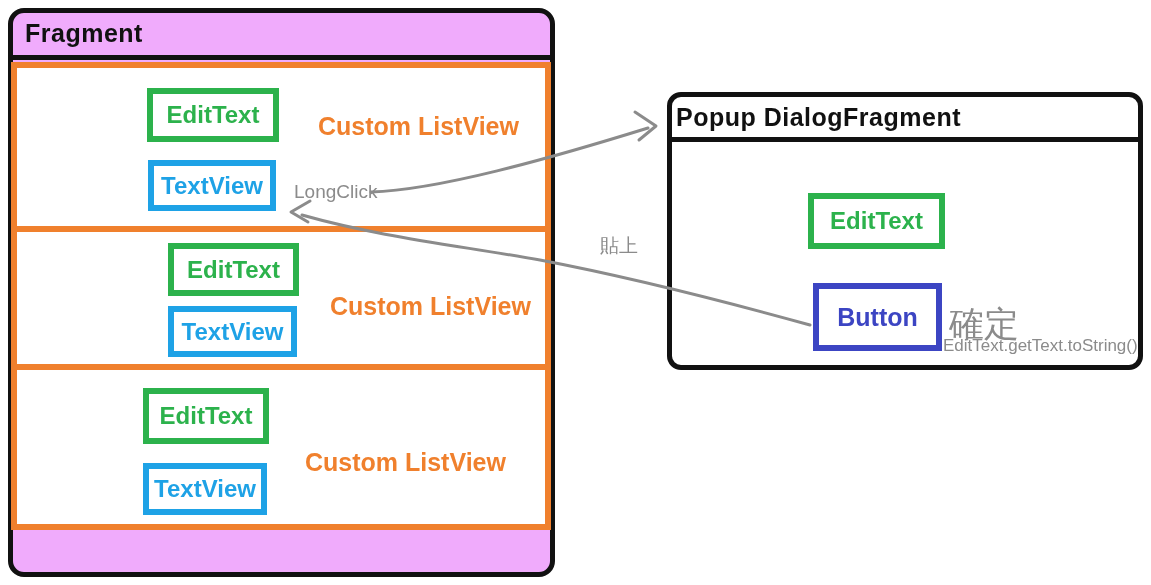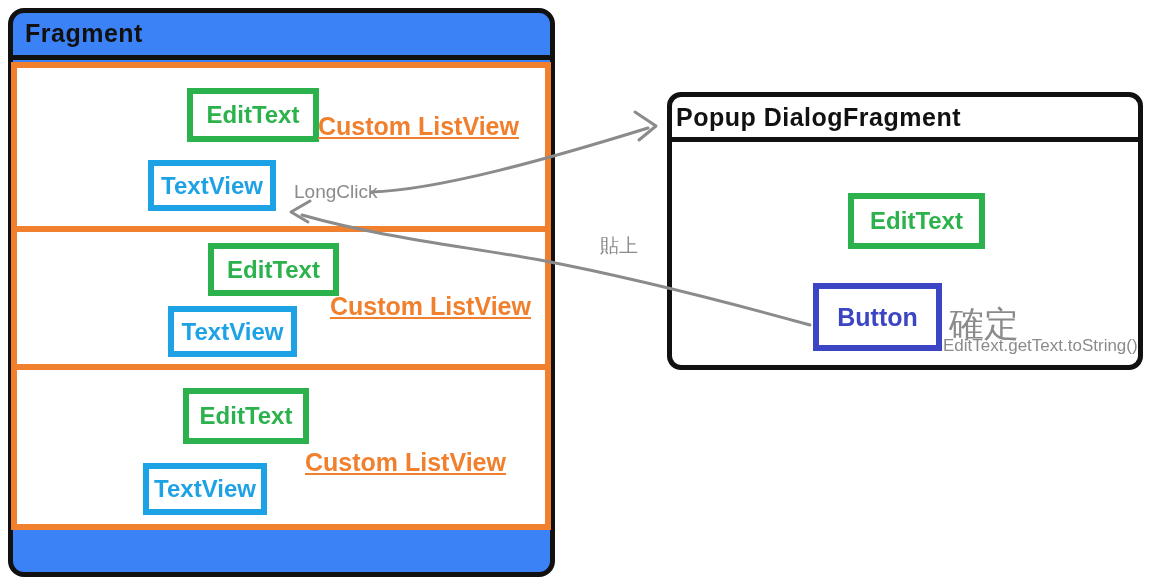--- a/index.html
+++ b/index.html
@@ -2,21 +2,21 @@
 <html style="--orange: #f0802d; --green: #2cb24c; --blue: #1ea2e6; --indigo: #3c45c3; --gray: #8b8b8b; --ink: #111111;"><head>
 <meta charset="utf-8">
 <style>
   html,body{margin:0;padding:0;background:#ffffff;}
   body{font-family:"Liberation Sans","DejaVu Sans",sans-serif;}
   .canvas{position:relative;width:1151px;height:585px;background:#ffffff;overflow:hidden;}
 
   
   .fragment-window{
     position:absolute;left:8px;top:8px;width:547px;height:569px;
-    border:5px solid var(--ink);border-radius:16px;background:#3b82f6;box-sizing:border-box;
+    border:5px solid var(--ink);border-radius:16px;background:#f0abfc;box-sizing:border-box;
   }
   .fragment-title{
     position:absolute;left:12px;top:6px;font-size:25px;font-weight:bold;color:var(--ink);
     letter-spacing:0.5px;white-space:nowrap;
   }
   .fragment-divider{
     position:absolute;left:-5px;top:42px;width:547px;height:5px;background:var(--ink);
   }
 
   .list-row{
@@ -24,33 +24,33 @@
     background:#fff;box-sizing:border-box;
   }
   .row1{top:49px;height:170px;}
   .row2{top:213px;height:144px;}
   .row3{top:351px;height:166px;}
 
   .wbox{
     position:absolute;display:flex;align-items:center;justify-content:center;
     background:#fff;box-sizing:border-box;font-weight:bold;font-size:24px;white-space:nowrap;
   }
-  .green-box{border:6px solid var(--green);color:var(--green);margin-left:40px;}
+  .green-box{border:6px solid var(--green);color:var(--green);}
   .blue-box{border:6px solid var(--blue);color:var(--blue);}
   .indigo-box{border:6px solid var(--indigo);color:var(--indigo);align-items:center;}
 
   .row1 .green-box{left:130px;top:20px;width:132px;height:54px;}
   .row1 .blue-box {left:131px;top:92px;width:128px;height:51px;}
   .row2 .green-box{left:151px;top:11px;width:131px;height:53px;}
   .row2 .blue-box {left:151px;top:74px;width:129px;height:51px;}
   .row3 .green-box{left:126px;top:18px;width:126px;height:56px;}
   .row3 .blue-box {left:126px;top:93px;width:124px;height:52px;}
 
   .row-caption{
-    position:absolute;font-size:25px;font-weight:bold;color:var(--orange);white-space:nowrap;text-decoration:underline;
+    position:absolute;font-size:25px;font-weight:bold;color:var(--orange);white-space:nowrap;
   }
   .row1 .row-caption{left:301px;top:44px;}
   .row2 .row-caption{left:313px;top:60px;}
   .row3 .row-caption{left:288px;top:78px;}
 
   
   .popup-window{
     position:absolute;left:667px;top:92px;width:476px;height:278px;
     border:5px solid var(--ink);border-radius:14px;background:#fff;box-sizing:border-box;
     overflow:hidden;

